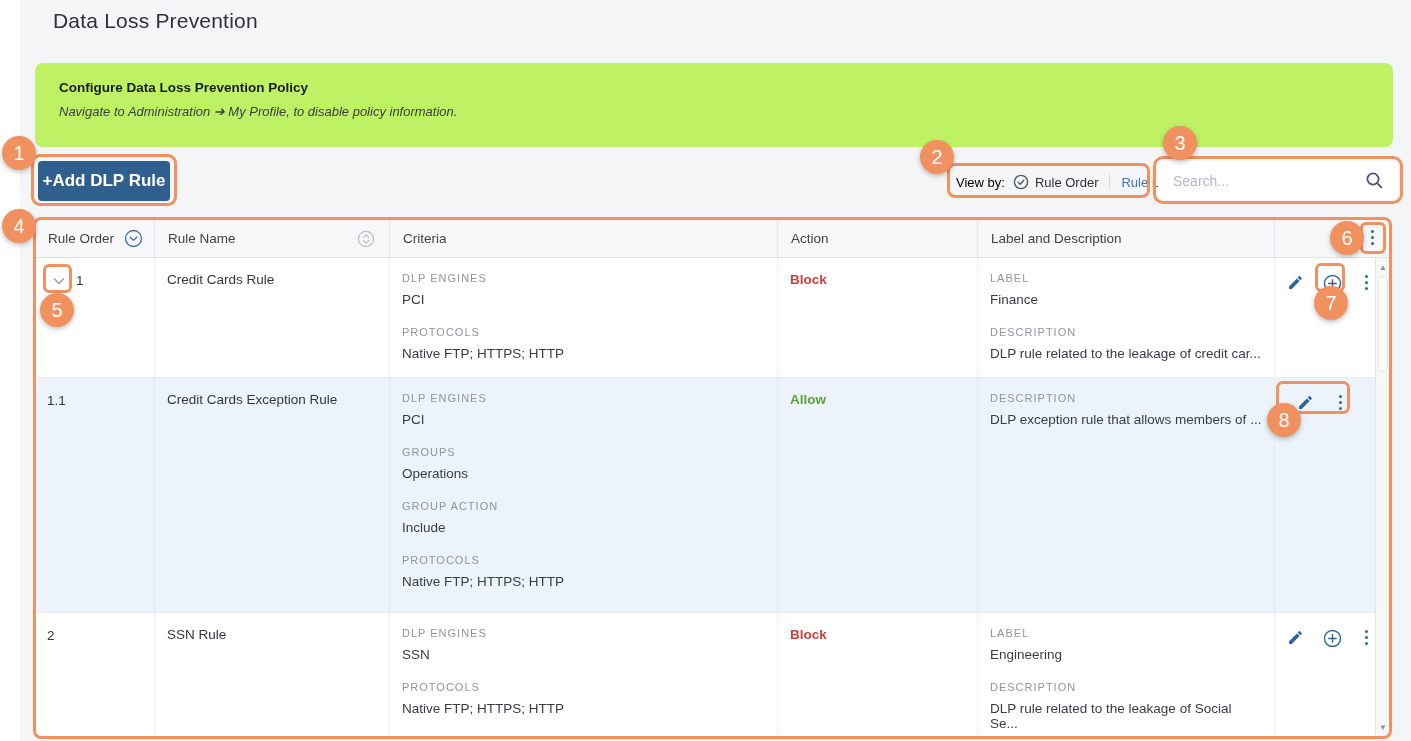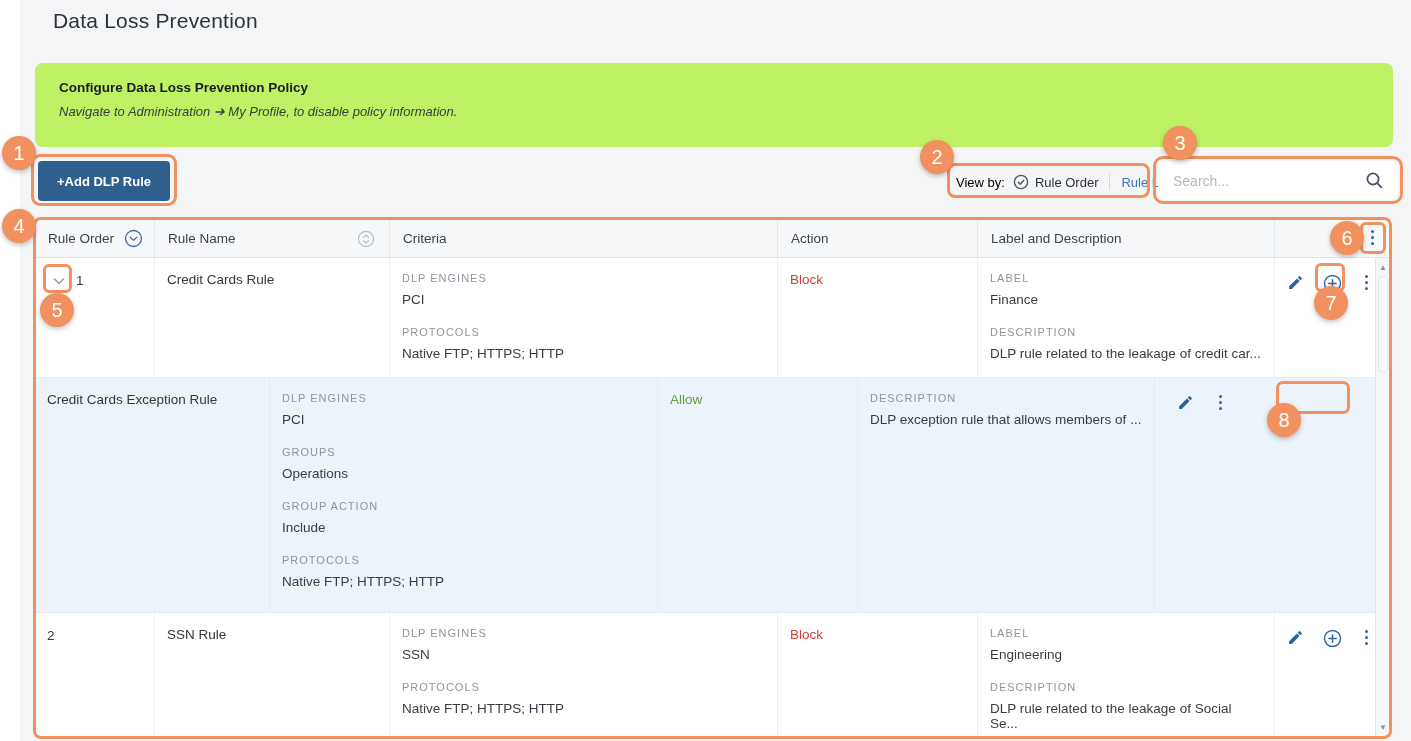--- a/index.html
+++ b/index.html
@@ -11,21 +11,21 @@
   }
   .content-bg { position:absolute; left:20px; top:0; width:1391px; height:741px; background:#f4f5f6; }
 
   .page-title { position:absolute; left:35px; top:9px; font-size:21px; font-weight:400; color:#2e3138; letter-spacing:.2px;margin-left:18px; }
 
   .notice-card { position:absolute; left:35px; top:63px; width:1358px; height:84px; background:#bef264; border-radius:8px; padding:17px 24px; }
   .notice-heading { font-size:13.5px; font-weight:bold; color:#1b1d22; }
   .notice-body { font-size:13px; font-style:italic; color:#3a3d42; margin-top:9px; }
 
   .add-btn { position:absolute; left:38px; top:161px; width:132px; height:40px; background:#2f5f8f; border:none; border-radius:4px;
-    color:#ffffff; font-size:13px; font-weight:bold; font-family:inherit; cursor:pointer; }
+    color:#ffffff; font-size:17px; font-weight:bold; font-family:inherit; cursor:pointer; }
 
   .viewby { position:absolute; left:956px; top:172px; height:20px; display:flex; align-items:center; gap:8px; font-size:13px; }
   .viewby-label { color:#000000; }
   .viewby-option { color:#2c2f34; cursor:pointer; display:flex; align-items:center; gap:6px; }
   .viewby-link { color:#3e74b3; cursor:pointer; }
   .vdivider { width:1px; height:16px; background:#d7dadd; margin:0 3px; }
 
   .searchbox { position:absolute; left:1158px; top:161px; width:240px; height:39px; background:#ffffff; border-radius:7px; display:flex; align-items:center; }
   .searchbox input { flex:1; border:none; outline:none; background:transparent; font-family:inherit; font-size:14px; color:#3a3f45; padding:0 10px 0 15px; }
   .searchbox input::placeholder { color:#b3b8be; }
@@ -43,21 +43,21 @@
   .header-kebab { position:absolute; right:12px; top:9px; cursor:pointer; padding:2px 4px; }
 
   .tbody { position:relative; display:flex; flex-direction:column; }
   .trow { display:flex; width:1340px; border-bottom:1px solid #e9ebee; background:#ffffff; }
   .trow.tinted { background:#ecf3fa; }
   .trow .td { border-right:1px solid #edeff1; padding:14px 12px 0 12px; font-size:13.5px; color:#33373d; }
   .trow.tinted .td { border-right-color:#e2ebf3; }
   .td-ruleorder { width:120px; display:flex; align-items:flex-start; gap:6px; }
   .td-rulename { width:235px; }
   .td-criteria { width:388px; }
-  .td-action { width:200px; }
+  .td-action { width:200px;font-weight:bold; }
   .td-labeldesc { width:297px; }
   .td-actions { width:100px; border-right:none !important; display:flex; gap:19px; align-items:flex-start; padding-top:16px !important; }
   .row-h1 { height:120px; } .row-h2 { height:235px; } .row-h3 { height:124px; }
 
   .expander { width:23px; height:23px; display:flex; align-items:center; justify-content:center; cursor:pointer; margin-top:-3px; }
   .order-num { padding-top:1px; }
 
   .crit-group { margin-bottom:19px; }
   .crit-label { font-size:11px; letter-spacing:1px; color:#8f959d; }
   .crit-value { font-size:13.5px; color:#383d43; margin-top:8px; }
@@ -214,20 +214,23 @@
         </button>
         <span class="kebab">
             <i></i>
             <i></i>
             <i></i>
           </span>
       </div>
     </div>
 
     <div class="trow tinted row-h2">
+      <div class="td td-ruleorder">
+        <span class="order-num">1.1</span>
+      </div>
       <div class="td td-rulename">Credit Cards Exception Rule</div>
       <div class="td td-criteria">
         <div class="crit-group">
           <div class="crit-label">DLP ENGINES</div>
           <div class="crit-value">PCI</div>
         </div>
         <div class="crit-group">
           <div class="crit-label">GROUPS</div>
           <div class="crit-value">Operations</div>
         </div>

